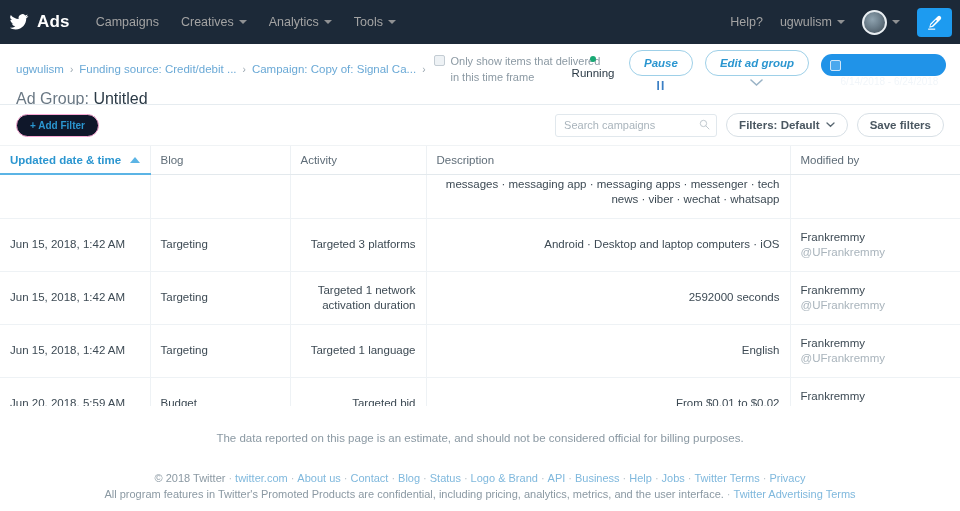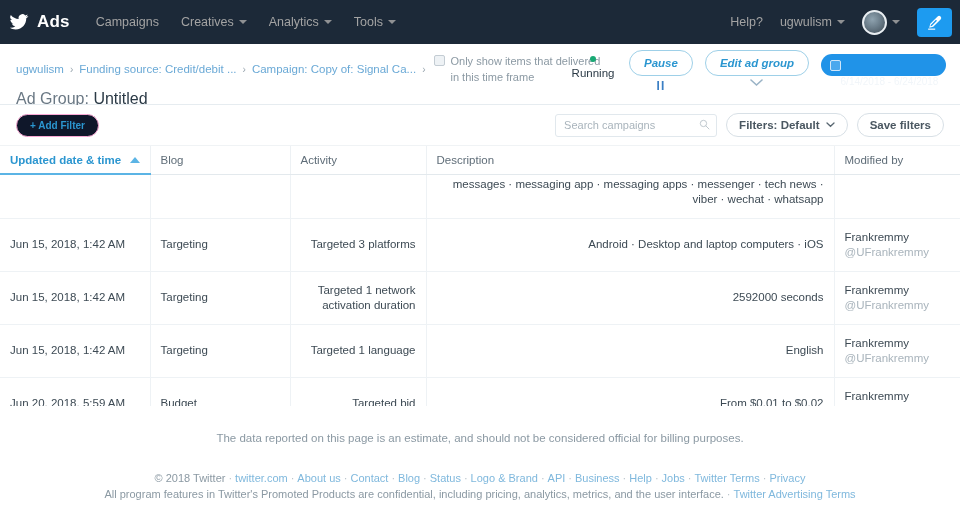--- a/index.html
+++ b/index.html
@@ -153,21 +153,21 @@
     vertical-align: middle; line-height: 15px;
   }
   td.c-date { width: 150px; }
   td.c-type { width: 140px; }
   td.c-activity { width: 136px; text-align: right; }
   td.c-desc { text-align: right; }
   td.c-mod { width: 158px; border-right: none; color: #3d4a54; }
   th.h-date { width: 150px; }
   th.h-type { width: 140px; }
   th.h-activity { width: 136px; }
-  th.h-mod { width: 126px; border-right: none; }
+  th.h-mod { width: 170px; border-right: none; }
   .handle { color: #a9b4bc; }
   tr.clipped td { padding-top: 0; padding-bottom: 11px; height: 44px; vertical-align: bottom; }
   tr.clipped .clip-text {
     display: block; max-height: 32px; overflow: hidden;
   }
 
   
   .foot-note {
     text-align: center; font-size: 11.5px; color: #8b99a3; padding-top: 26px;
   }

